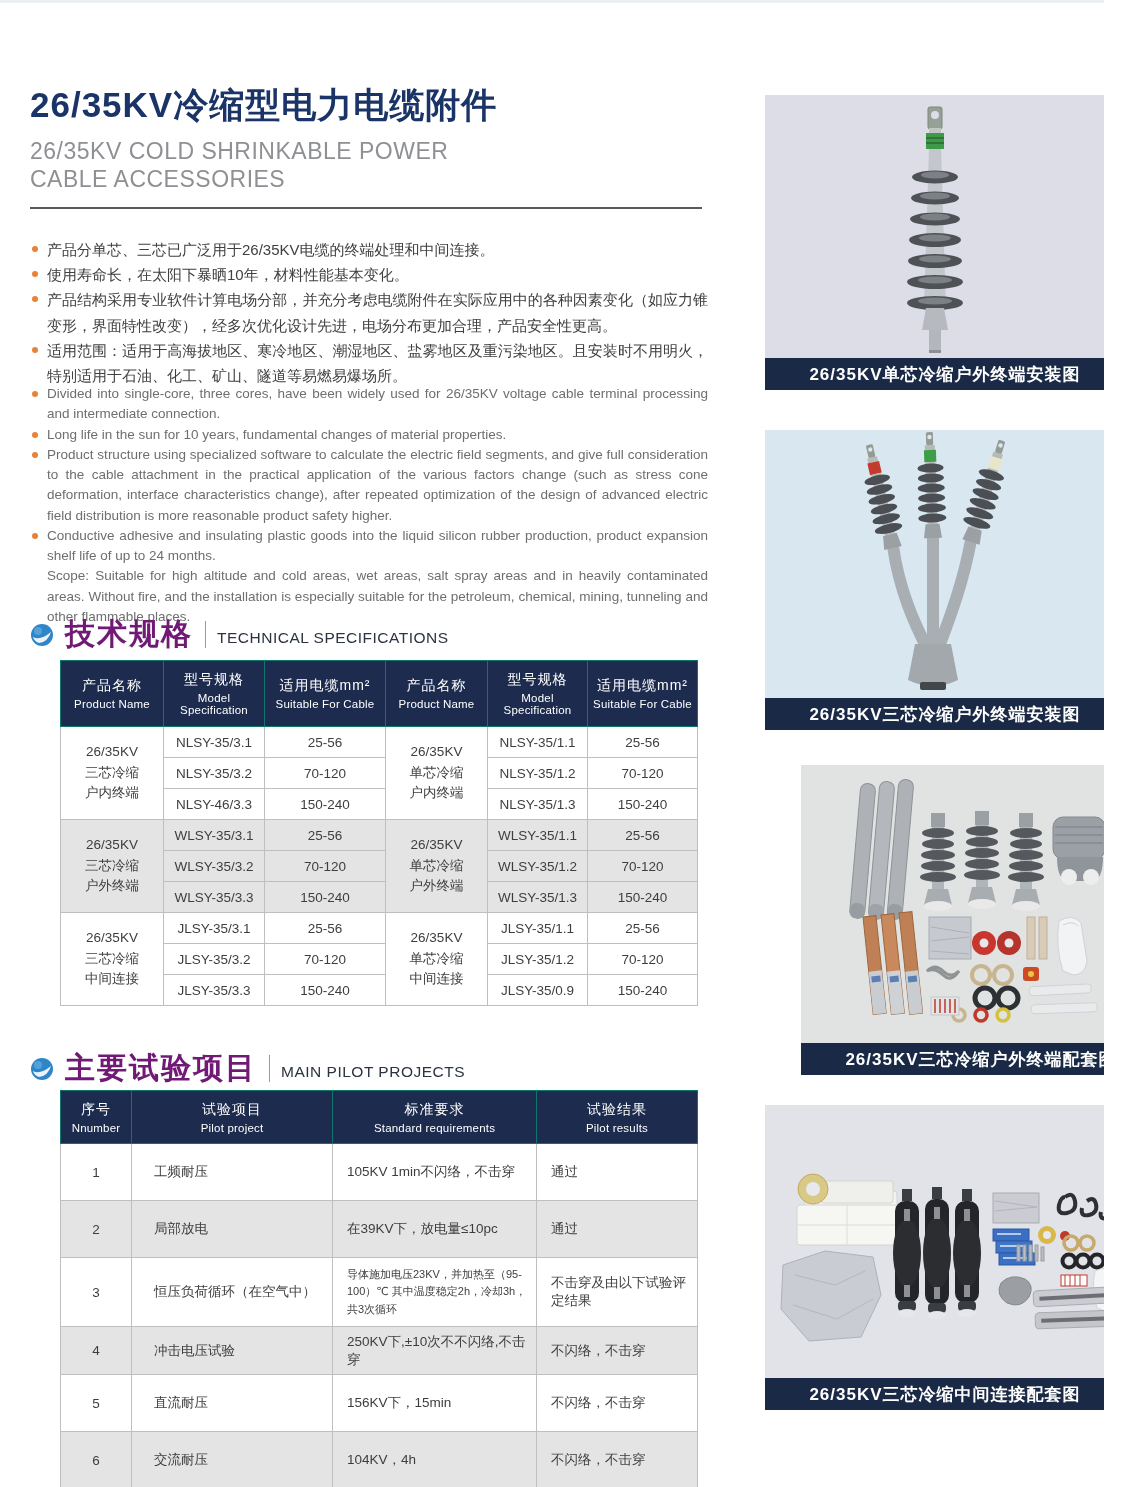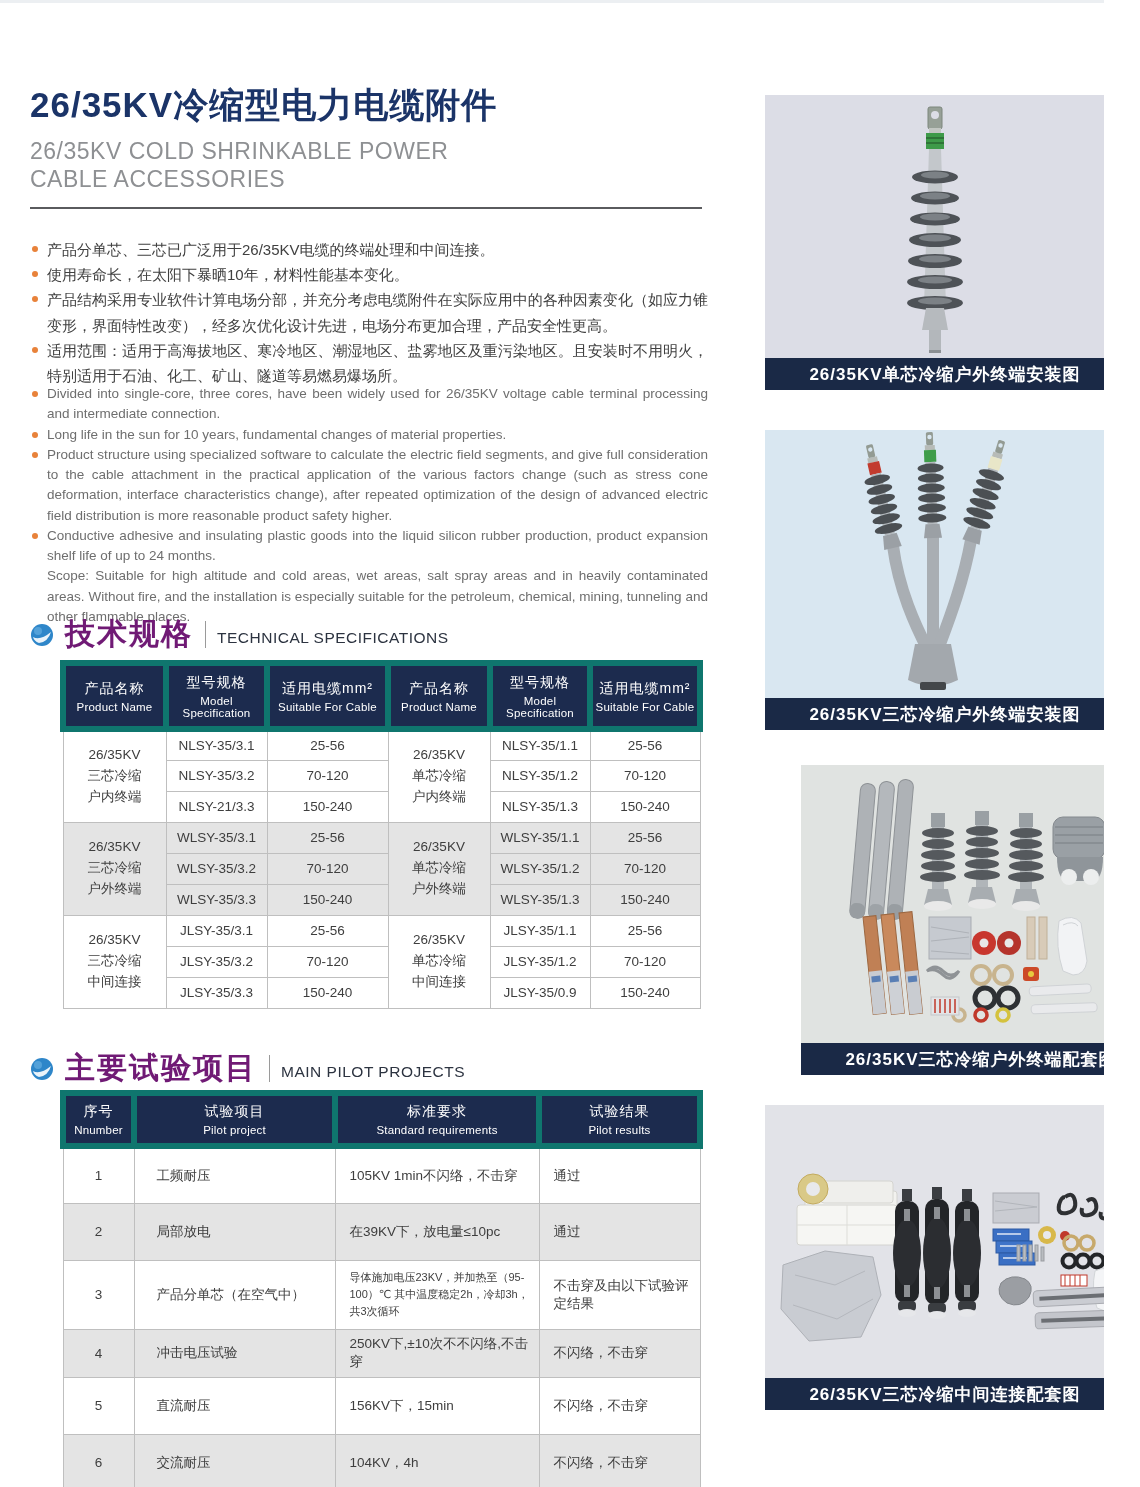--- a/index.html
+++ b/index.html
@@ -30,21 +30,21 @@
   .sec-head .sphere{width:24px;height:24px;margin-right:11px;flex:0 0 auto;}
   .sec-zh{font-size:30px;font-weight:bold;color:#701a75;letter-spacing:2px;}
   .sec-div{width:1px;height:27px;background:#9a9a9a;margin:0 11px 0 12px;}
   .sec-en{font-size:15.5px;color:#2c3340;letter-spacing:.5px;padding-top:6px;}
   .sec-specs{top:614px;}
   .sec-pilot{top:1048px;}
 
   
   table{border-collapse:collapse;table-layout:fixed;position:absolute;left:60px;}
   th{background:#1c2b4e;color:#ffffff;font-weight:normal;vertical-align:middle;
-     border:6px solid #0f766e;padding:0;}
+     border:1px solid #0f766e;padding:0;}
   th .h-zh{display:block;font-size:14px;letter-spacing:1px;}
   th .h-en{display:block;font-size:11.5px;margin-top:3px;letter-spacing:.2px;text-align:center;}
   td{border:1px solid #bfbfbf;text-align:center;vertical-align:middle;
      font-size:13.5px;color:#3e3e3e;padding:0;background:#ffffff;}
   .spec-table{top:660px;width:637px;}
   .spec-table thead tr{height:66px;}
   .spec-table tbody tr{height:31px;}
   .spec-table .shade td{background:#e4e4e4;}
   .name-cell div{line-height:1.55;}
   .pilot-table{top:1090px;width:637px;}
@@ -161,21 +161,21 @@
         <td>NLSY-35/1.1</td>
         <td>25-56</td>
       </tr>
       <tr>
         <td>NLSY-35/3.2</td>
         <td>70-120</td>
         <td>NLSY-35/1.2</td>
         <td>70-120</td>
       </tr>
       <tr>
-        <td>NLSY-21/3.3</td>
+        <td>NLSY-46/3.3</td>
         <td>150-240</td>
         <td>NLSY-35/1.3</td>
         <td>150-240</td>
       </tr>
 
       <tr class="shade">
         <td class="name-cell" rowspan="3">
           <div>26/35KV</div>
             <div>三芯冷缩</div>
             <div>户外终端</div>
@@ -280,21 +280,21 @@
         <td class="left">通过</td>
       </tr>
       <tr class="even">
         <td>2</td>
         <td class="proj">局部放电</td>
         <td class="left">在39KV下，放电量≤10pc</td>
         <td class="left">通过</td>
       </tr>
       <tr class="tall">
         <td>3</td>
-        <td class="proj">产品分单芯（在空气中）</td>
+        <td class="proj">恒压负荷循环（在空气中）</td>
         <td class="left small">导体施加电压23KV，并加热至（95-100）℃ 其中温度稳定2h，冷却3h，共3次循环</td>
         <td class="left">不击穿及由以下试验评定结果</td>
       </tr>
       <tr class="even short">
         <td>4</td>
         <td class="proj">冲击电压试验</td>
         <td class="left">250KV下,±10次不不闪络,不击穿</td>
         <td class="left">不闪络，不击穿</td>
       </tr>
       <tr>

